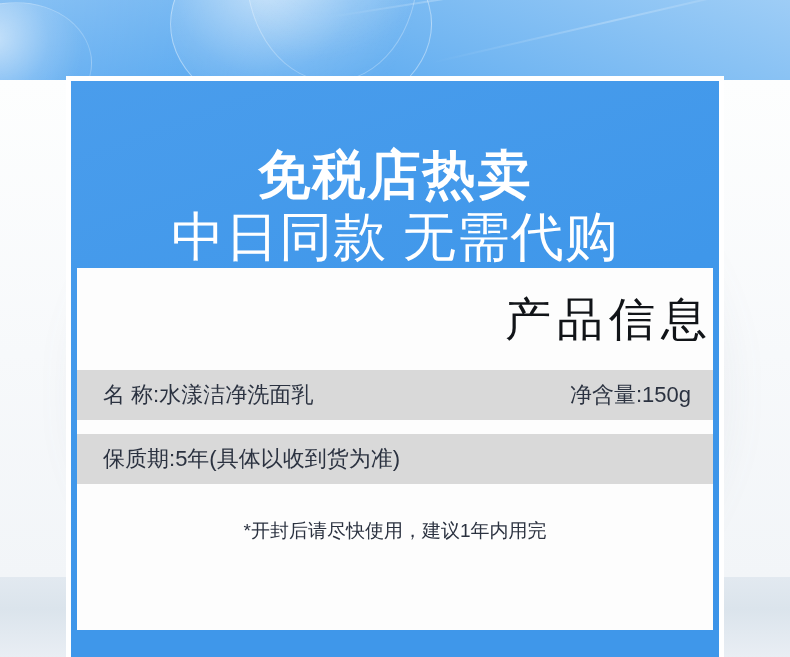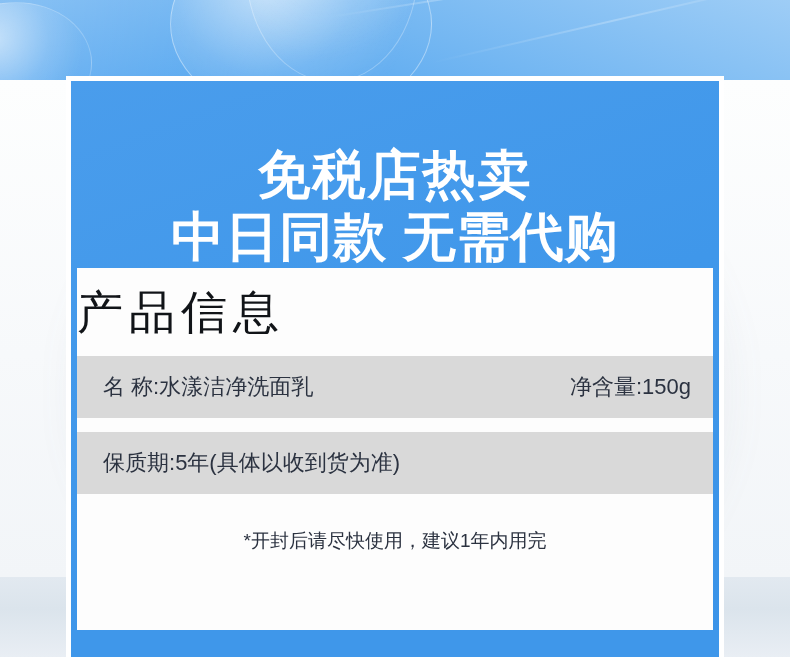--- a/index.html
+++ b/index.html
@@ -129,54 +129,54 @@
     line-height: 62px;
     color: #ffffff;
     font-weight: 700;
     letter-spacing: 2px;
     white-space: nowrap;
   }
   .banner-line2 {
     font-size: 53px;
     line-height: 62px;
     color: #ffffff;
-    font-weight: 700;
+    font-weight: 400;
     letter-spacing: 1px;
     white-space: nowrap;
   }
 
   
   .panel {
     position: absolute;
     left: 6px; top: 187px;
     width: 636px; height: 362px;
     background: #fdfdfd;
     overflow: hidden;
   }
 
   .panel-title {
     width: 100%;
-    height: 88px;
-    display: flex;
-    align-items: center;
-    justify-content: flex-start;
+    height: 102px;
+    display: flex;
+    align-items: center;
+    justify-content: flex-end;
     box-sizing: border-box;
   }
   .panel-title span {
     font-size: 46px;
     line-height: 1;
     color: #111418;
     letter-spacing: 6px;
     font-weight: 400;
   }
 
   
   .spec-row {
     position: relative;
-    height: 62px;
+    height: 50px;
     background: #d9d9d9;
     display: flex;
     align-items: center;
     box-sizing: border-box;
     padding: 0 22px 0 26px;
   }
   .spec-gap { height: 14px; background: #fdfdfd; }
 
   .spec-cell {
     font-size: 22px;

